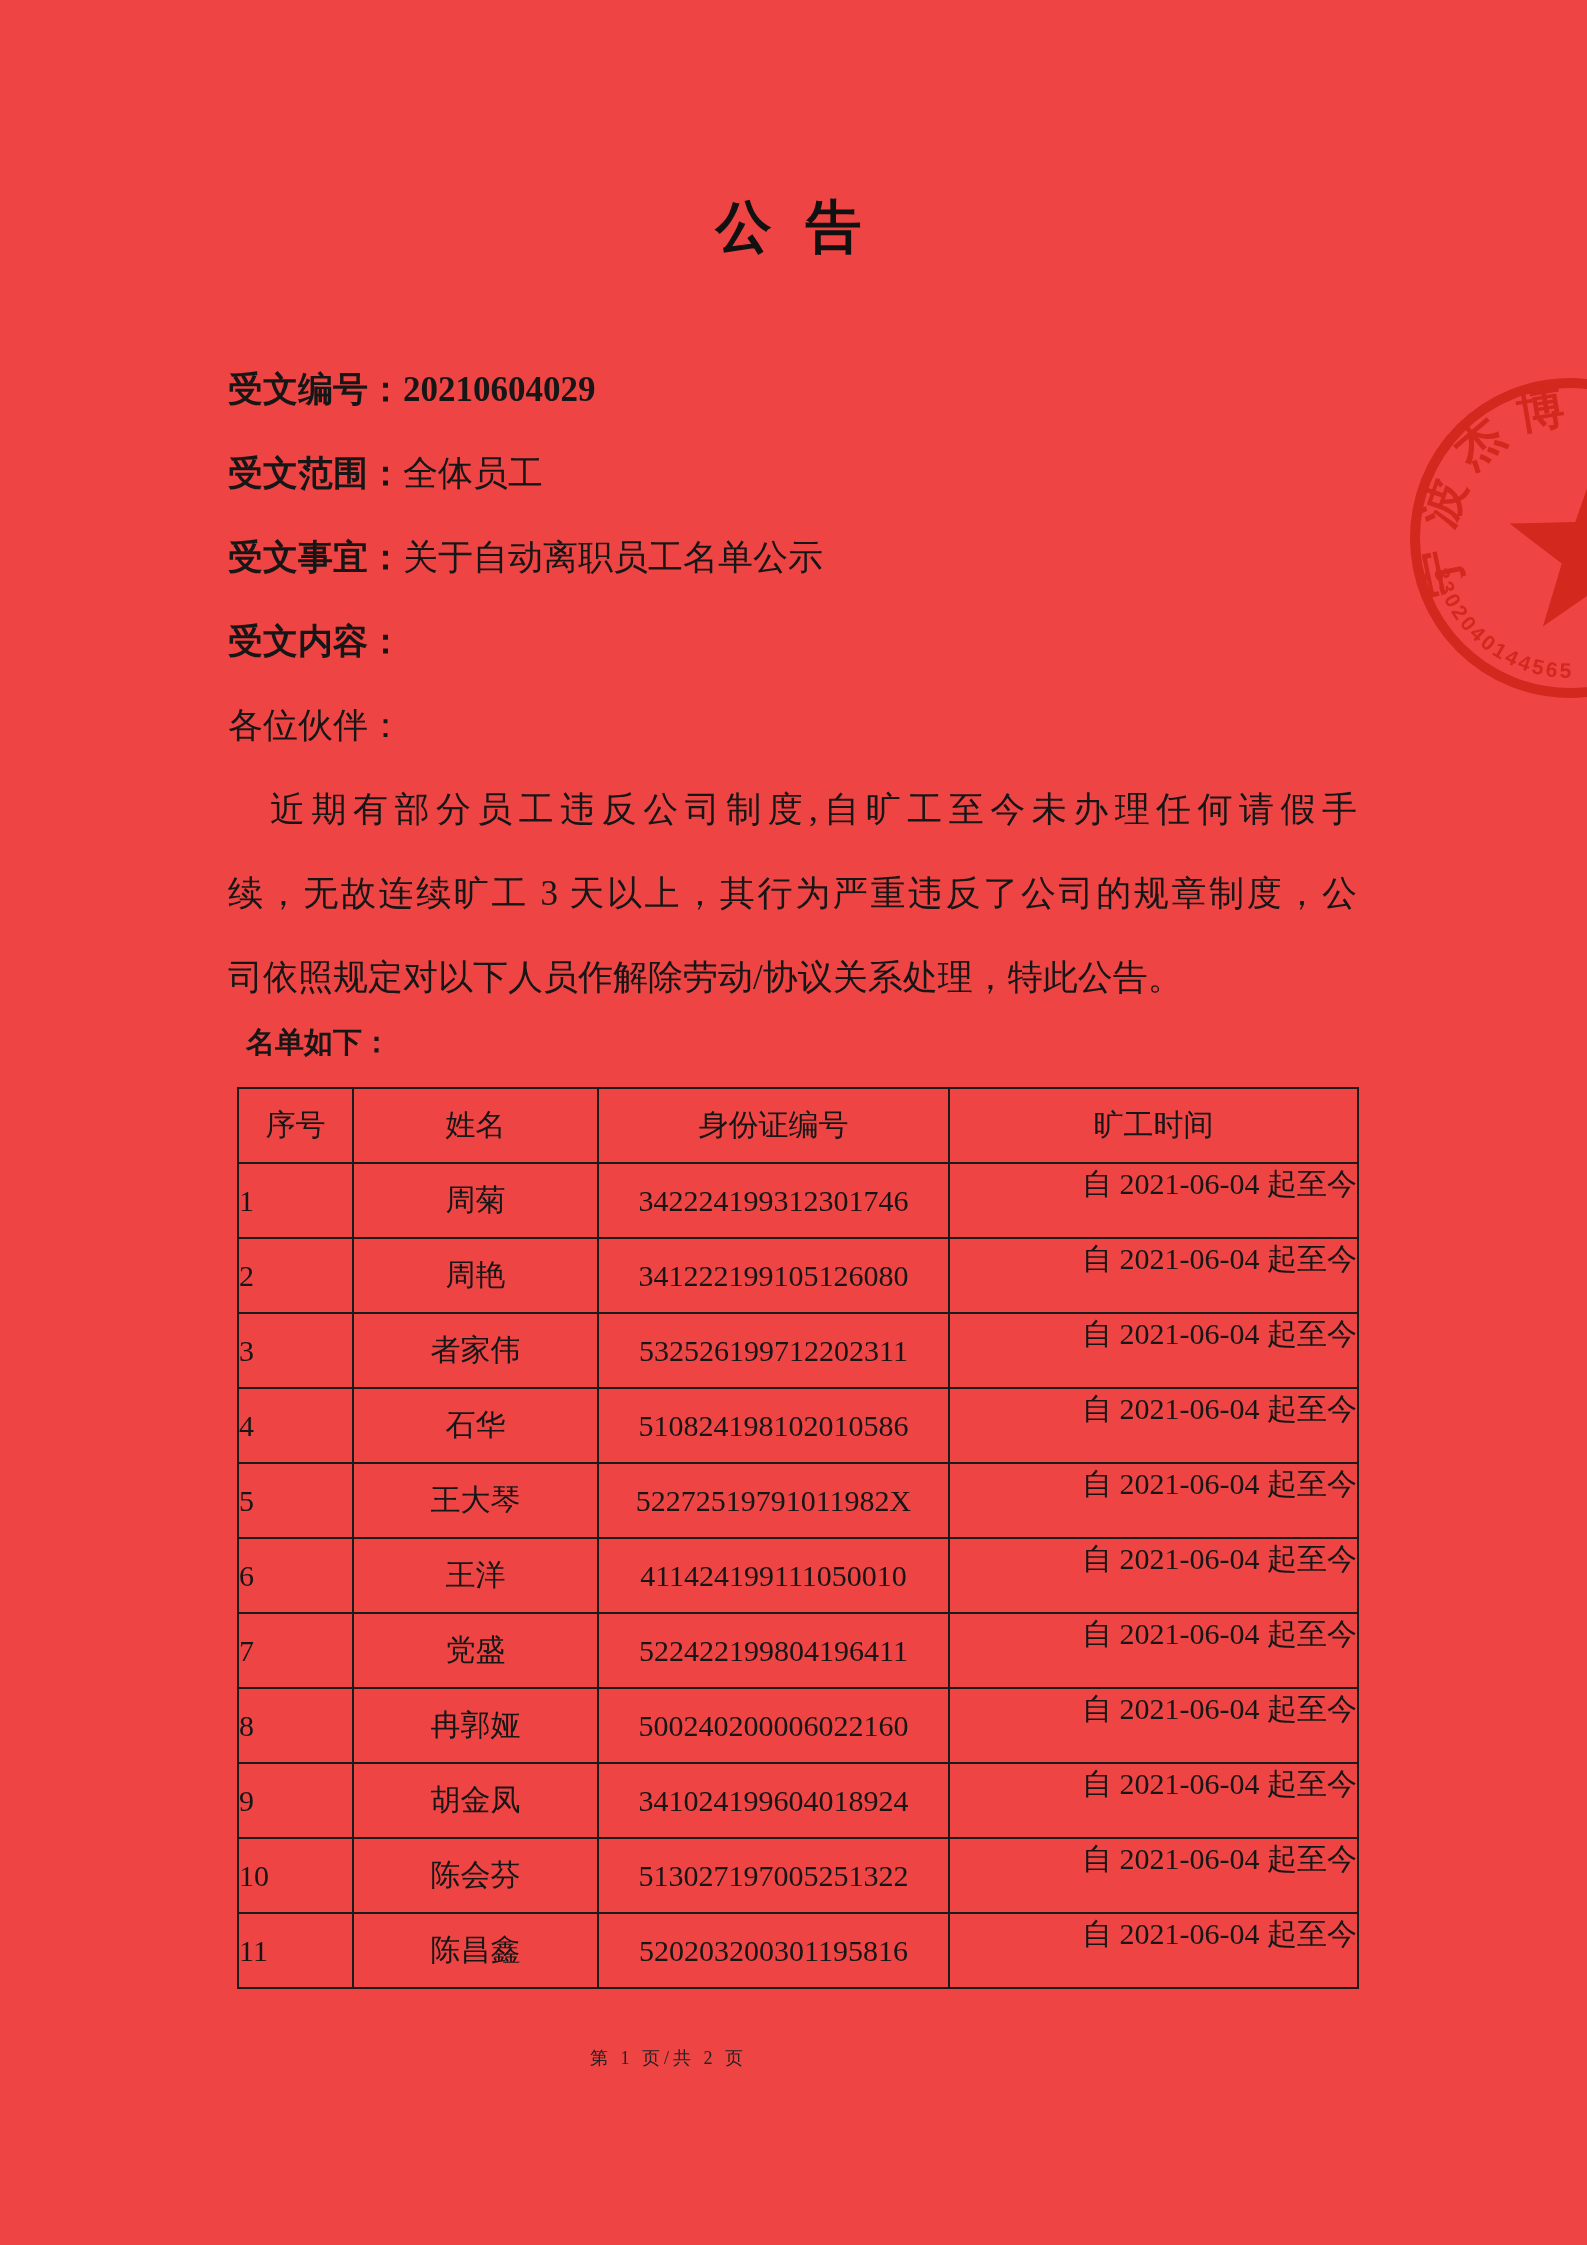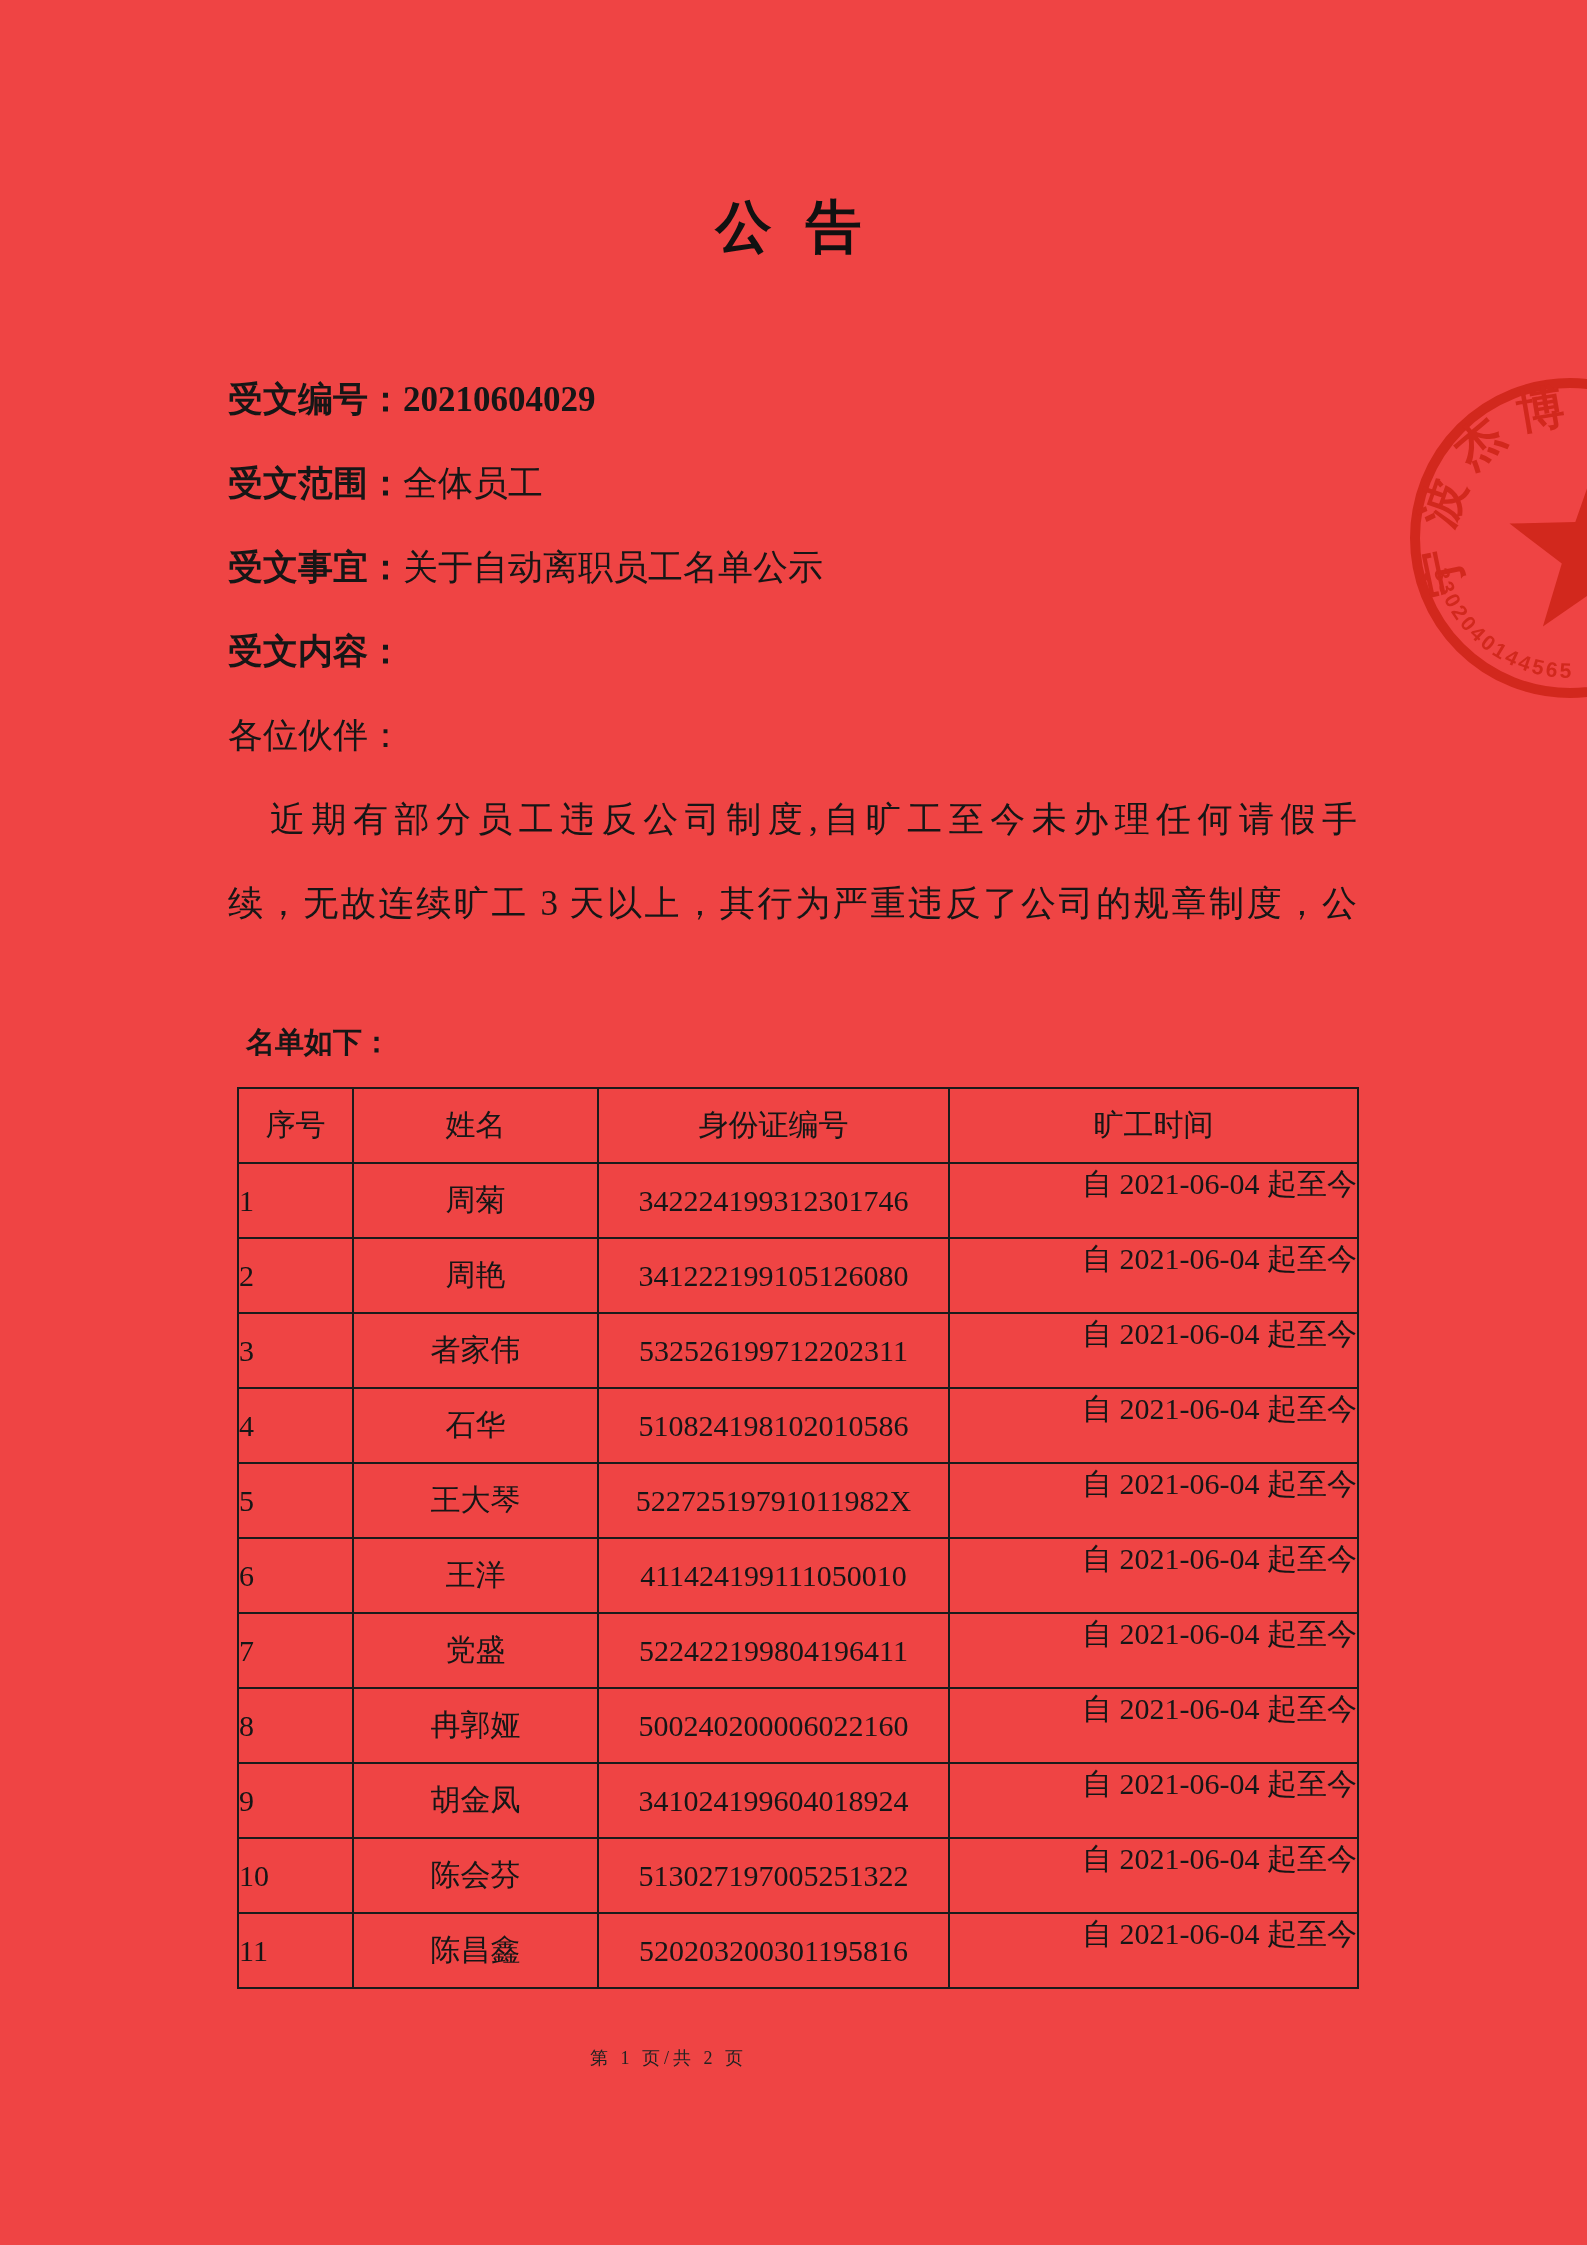--- a/index.html
+++ b/index.html
@@ -12,21 +12,21 @@
     font-family:"Liberation Serif","DejaVu Serif",serif;
     color:#161616;
   }
   .doc-title{
     position:absolute;top:190px;left:0;width:1587px;
     text-align:center;
     font-size:56px;font-weight:700;letter-spacing:10px;
     color:#111;
   }
   .content{
-    position:absolute;top:358px;left:228px;width:1129px;
+    position:absolute;top:348px;left:228px;width:1129px;
   }
   .line{
     line-height:84px;height:84px;
     font-size:35px;
     white-space:nowrap;
   }
   .line .lab{font-weight:700;}
   .line .val{font-weight:400;}
   .line .val.bold{font-weight:700;}
   .body-line{white-space:normal;text-align:justify;}
@@ -78,20 +78,21 @@
   <div class="doc-title">公  告</div>
 
   <div class="content">
     <div class="line"><span class="lab">受文编号：</span><span class="val bold">20210604029</span></div>
     <div class="line"><span class="lab">受文范围：</span><span class="val">全体员工</span></div>
     <div class="line"><span class="lab">受文事宜：</span><span class="val">关于自动离职员工名单公示</span></div>
     <div class="line"><span class="lab">受文内容：</span><span class="val"></span></div>
     <div class="line">各位伙伴：</div>
     <div class="line body-line indent justify">近期有部分员工违反公司制度,自旷工至今未办理任何请假手</div>
     <div class="line body-line justify">续，无故连续旷工 3 天以上，其行为严重违反了公司的规章制度，公</div>
+    <div class="line body-line">司依照规定对以下人员作解除劳动/协议关系处理，特此公告。</div>
   </div>
 
   <div class="list-intro">名单如下：</div>
 
   <table class="roster">
     <colgroup>
       <col class="c-idx">
         <col class="c-name">
         <col class="c-id">
         <col class="c-time">

